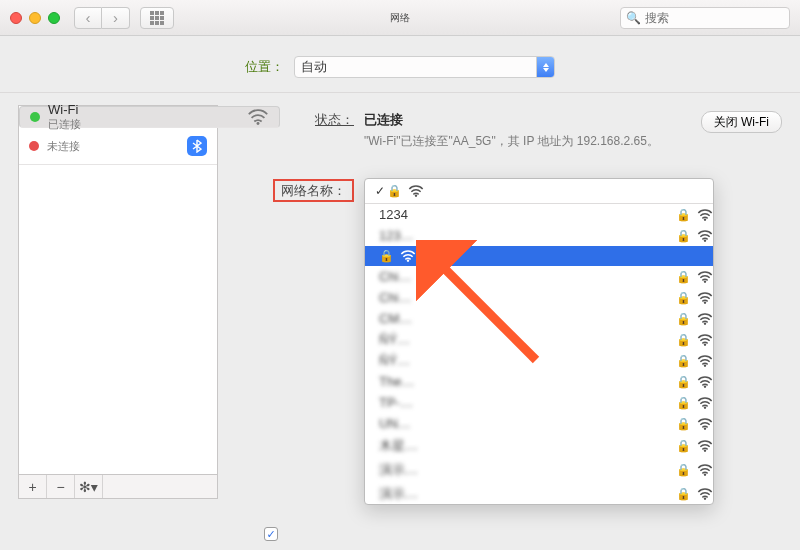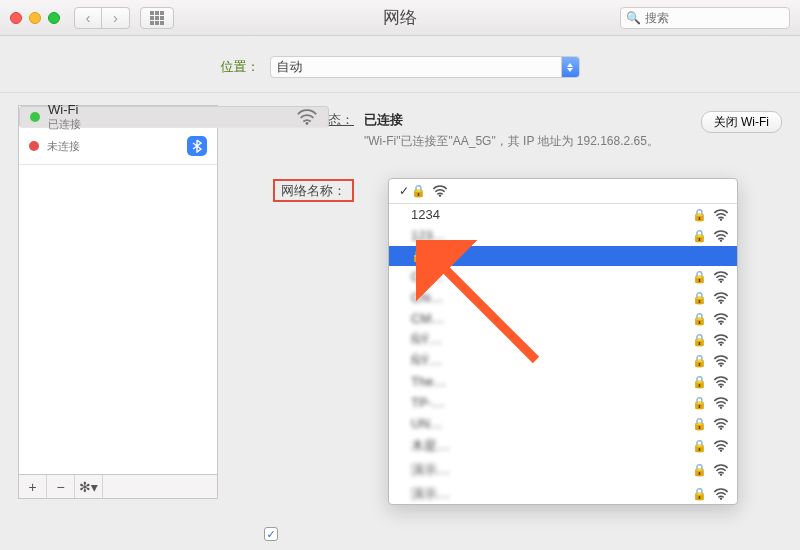--- a/index.html
+++ b/index.html
@@ -10,27 +10,27 @@
   .tl.red{background:#ff5f57;border:1px solid #d2463e;}
   .tl.yel{background:#febc2e;border:1px solid #d69e22;}
   .tl.grn{background:#28c840;border:1px solid #1fa232;}
   .navgroup{ display:flex; margin-left:14px; gap:0;}
   .navbtn{ width:28px; height:22px; background:linear-gradient(#fdfdfd,#efeeee); border:1px solid #c9c9c9; display:flex;align-items:center;justify-content:center; color:#9d9d9d; font-size:15px;}
   .navbtn:first-child{border-radius:4px 0 0 4px;}
   .navbtn:last-child{border-left:none;border-radius:0 4px 4px 0;}
   .gridbtn{ width:34px; height:22px; margin-left:10px; background:linear-gradient(#fdfdfd,#efeeee); border:1px solid #c9c9c9; border-radius:4px; display:flex;align-items:center;justify-content:center;}
   .gridicon{ width:14px;height:14px; display:grid; grid-template-columns:repeat(3,1fr); grid-template-rows:repeat(3,1fr); gap:1px;}
   .gridicon span{ background:#8f8f8f; }
-  .wtitle{position:absolute; left:50%; transform:translateX(-50%); font-size:17px; color:#4a4a4a;}
+  .wtitle{position:absolute; left:50%; transform:translateX(-50%); font-size:10px; color:#4a4a4a;}
   .searchwrap{ margin-left:auto; position:relative; }
   .searchwrap input{ height:22px; width:170px; border:1px solid #d0cece; border-radius:4px; padding-left:24px; font-size:12px; background:#fdfcfc; }
   .searchwrap .sicon{ position:absolute; left:6px; top:4px; color:#9e9e9e; font-size:12px;}
   .locrow{ display:flex; align-items:center; justify-content:center; gap:10px; padding:20px 0 14px; border-bottom:1px solid #dcdada;}
   .locrow label{ font-size:13px; color:#4d7c0f;}
-  .sel{ width:310px; height:22px; border:1px solid #cfcfcf; border-radius:4px; background:#fdfcfc; display:flex; align-items:center; padding:0 6px; font-size:13px; color:#3f3f3f; position:relative;}
+  .sel{ width:261px; height:22px; border:1px solid #cfcfcf; border-radius:4px; background:#fdfcfc; display:flex; align-items:center; padding:0 6px; font-size:13px; color:#3f3f3f; position:relative;}
   .sel .cap{ position:absolute; right:0; top:0; height:20px; width:18px; border-left:1px solid #cfcfcf; background:linear-gradient(#7bb2ff,#3f7ff5); border-radius:0 3px 3px 0; display:flex; flex-direction:column; align-items:center; justify-content:center; gap:0;}
   .sel .cap::before,.sel .cap::after{content:"";border-left:3px solid transparent;border-right:3px solid transparent;}
   .sel .cap::before{border-bottom:4px solid #fff; margin-bottom:1px;}
   .sel .cap::after{border-top:4px solid #fff;}
   .body{ display:flex; padding:12px 18px; gap:16px;}
   .sidebar{ width:200px; }
   .svclist{ border:1px solid #c8c6c6; border-radius:0; background:#fff; height:370px;}
   .svc{ display:flex; align-items:center; padding:8px 10px; gap:8px; border-bottom:1px solid #e6e4e4;}
   .svc.sel{ background:#e3e1e1;}
   .dot{ width:10px;height:10px;border-radius:50%;}
@@ -44,28 +44,28 @@
   .btbadge{ width:20px;height:20px;border-radius:5px; background:#3a84ff; display:flex;align-items:center;justify-content:center; color:#fff; font-size:13px;}
   .sbtools{ display:flex; border:1px solid #c8c6c6; border-top:none; height:24px; background:#f5f3f3;}
   .sbtools button{ width:28px; border:none; border-right:1px solid #d5d3d3; background:transparent; font-size:14px; color:#555;}
   .main{ flex:1; padding-top:6px;}
   .statusrow{ display:flex; font-size:13px;}
   .statusrow .lbl{ width:130px; text-align:right; color:#4a4a4a; padding-right:10px;text-decoration:underline;}
   .statusrow .val{ flex:1; }
   .statusrow .val .b{ font-weight:600; color:#2e2e2e;}
   .statusrow .val .desc{ font-size:12px; color:#7b7b7b; margin-top:4px; line-height:1.45;}
   .offbtn{ height:22px; padding:0 12px; border:1px solid #c7c7c7; border-radius:10px; background:linear-gradient(#fff,#f0efef); font-size:12px;}
-  .namerow{ display:flex; align-items:flex-start; margin-top:28px;gap:24px;}
+  .namerow{ display:flex; align-items:flex-start; margin-top:28px;}
   .namerow .lbl{ width:130px; text-align:right; padding-right:10px; font-size:13px; color:#4a4a4a; padding-top:4px;}
   .redbox{ border:2px solid #e54b3c; padding:2px 6px; margin-left:-10px;}
   .dropdown{ width:350px; border:1px solid #bcbcbc; border-radius:4px; background:#fff; box-shadow:0 6px 20px rgba(0,0,0,.18); overflow:hidden;}
   .dd-head{ display:flex; align-items:center; padding:5px 8px; border-bottom:1px solid #dedcdc; font-size:13px;}
   .check{ width:14px; text-align:center; color:#3a3a3a; font-size:12px;}
   .ddlist{ max-height:300px; overflow:hidden;}
-  .dditem{ display:flex; align-items:center; padding:3px 8px; font-size:13px; color:#3c3c3c;}
+  .dditem{ display:flex; align-items:center; padding:3px 0; font-size:13px; color:#3c3c3c;}
   .dditem .nm{ flex:1; white-space:nowrap; overflow:hidden; filter:blur(2px); }
   .dditem.clear .nm{ filter:none; }
   .dditem.hl{ background:#2f6fe8; color:#fff;}
   .dditem.hl .lock,.dditem.hl .wifi-mini{ color:#fff;}
   .lock{ color:#6c6c6c; font-size:12px; margin-right:6px;}
   .wifi-mini{ color:#555;}
   .wifi-mini svg, .svicon svg, .dd-head svg { display:block; }
   .chk-row{ display:flex; align-items:center; gap:6px; font-size:13px; color:#4a4a4a; margin-top:22px; margin-left:30px;}
   .chk{ width:14px; height:14px; border:1px solid #9d9d9d; border-radius:3px; background:#fff; display:flex; align-items:center; justify-content:center; color:#2f6fe8; font-size:11px;}
   .arrow{ position:absolute; pointer-events:none; }

